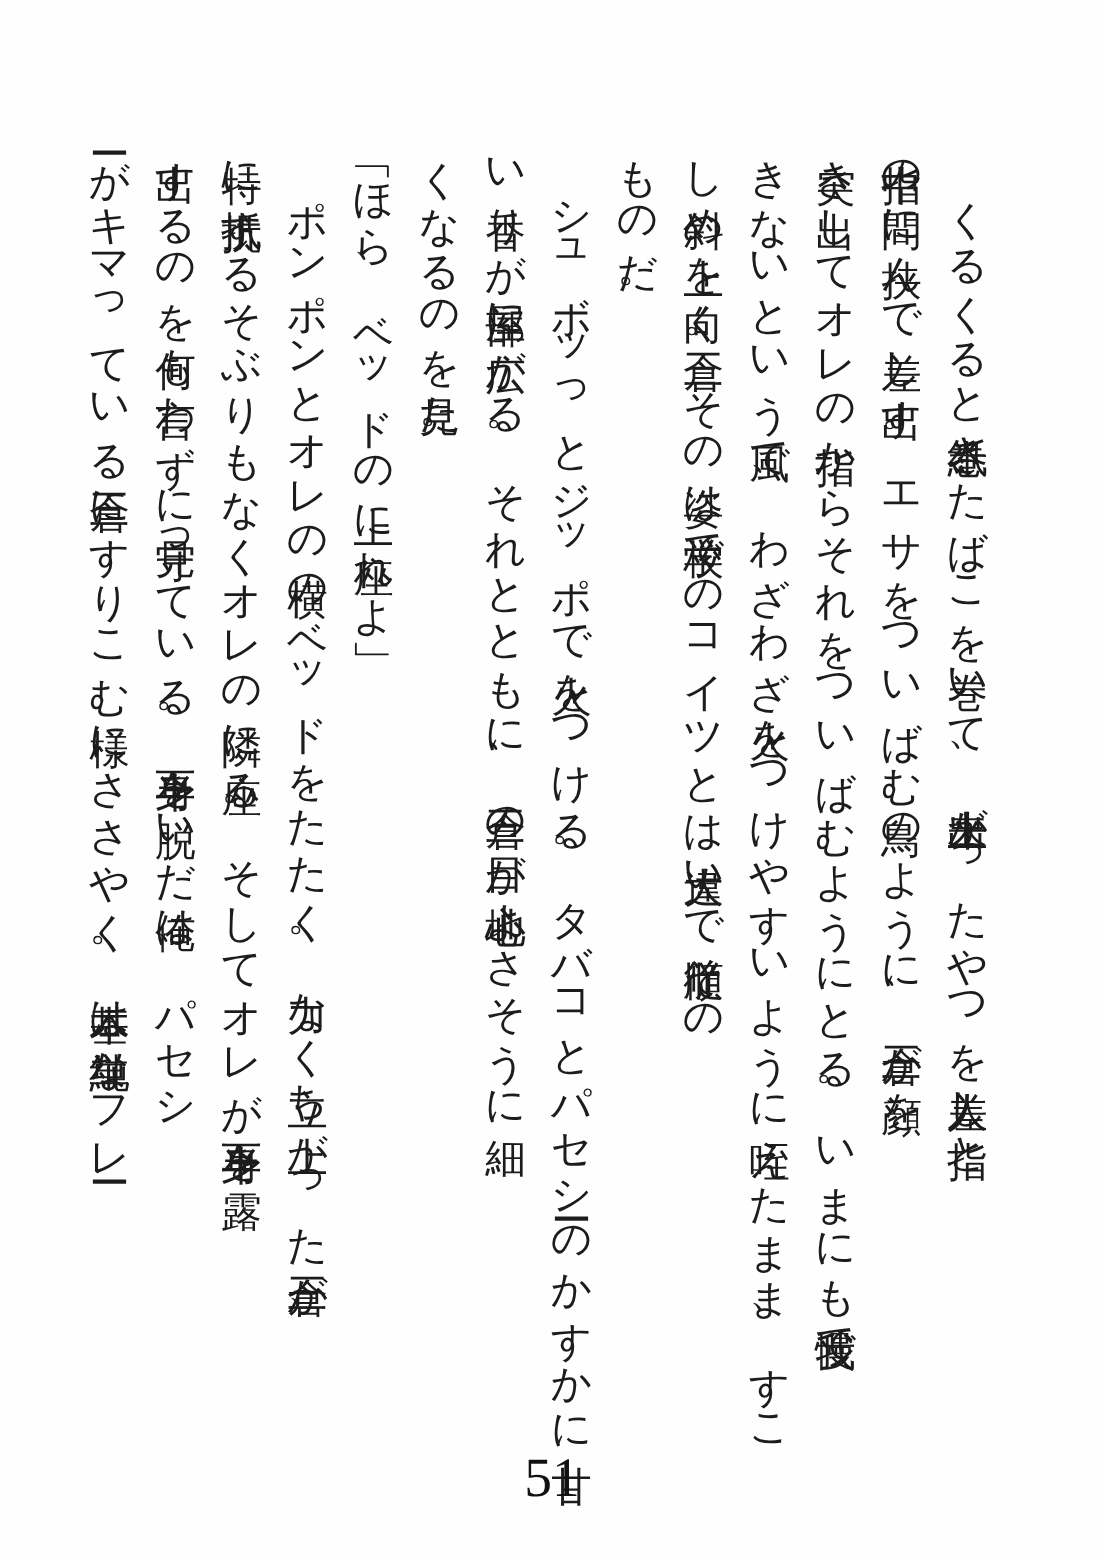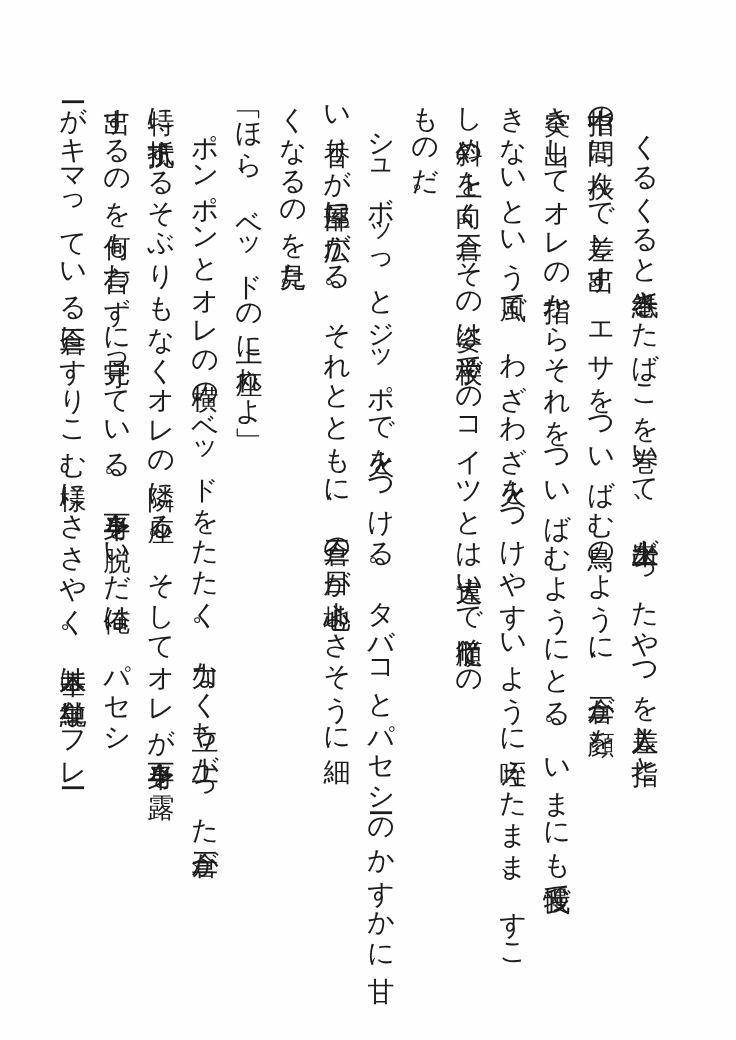--- a/index.html
+++ b/index.html
@@ -64,13 +64,14 @@
       <div class="tline">ものだ。</div>
       <div class="tline indent-1">シュボッっとジッポで火をつける。タバコとパセシーのかすかに甘</div>
       <div class="tline">い香りが部屋に広がる。それとともに、三倉の目が心地よさそうに細</div>
       <div class="tline">くなるのを見た。</div>
       <div class="tline indent-0_5">「ほら、ベッドの上に座れよ」</div>
       <div class="tline indent-1">ポンポンとオレの横のベッドをたたく。力なく立ち上がった三倉が、</div>
       <div class="tline">特に抵抗するそぶりもなくオレの隣に座る。そしてオレが下半身を露</div>
       <div class="tline">出するのを何も言わずに見守っている。下半身を脱いだ俺は、パセシ</div>
       <div class="tline">ーがキマっている三倉にすりこむ様にささやく。基本は単純なフレー</div>
     </div>
+  <div class="page-number">51</div>
 </div>
 
 </body></html>

